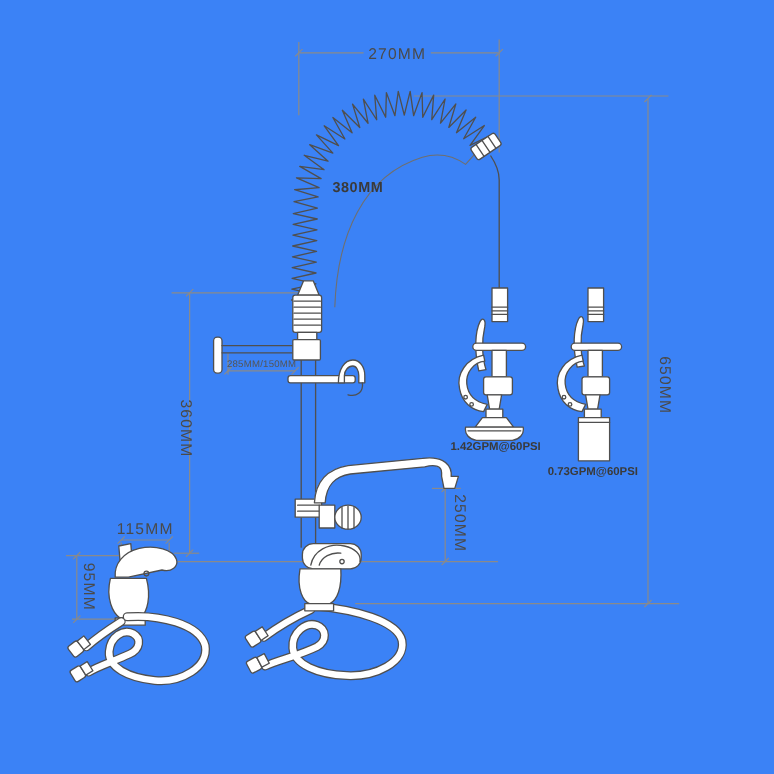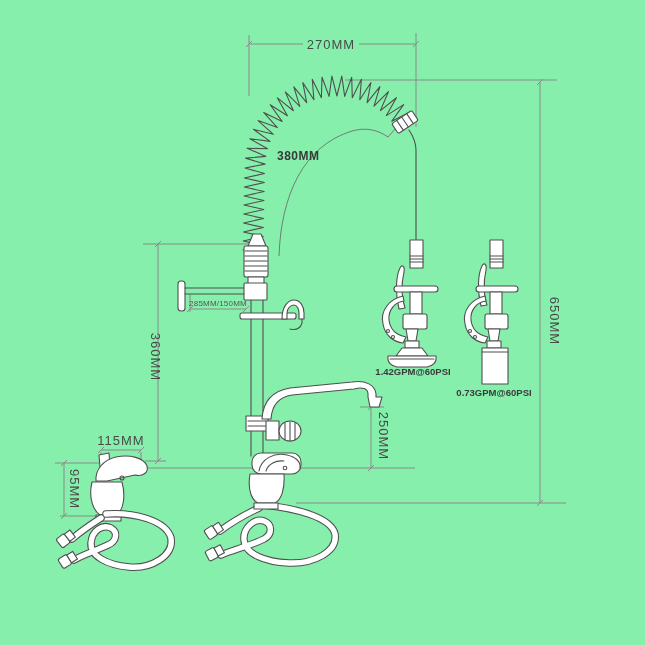--- a/index.html
+++ b/index.html
@@ -1,16 +1,16 @@
 <!DOCTYPE html>
 <html><head>
 <meta charset="utf-8">
 <style>
   html,body{margin:0;padding:0;background:#ffffff;}
-  #stage{position:relative;width:645px;height:645px;background:#86efac;overflow:hidden;
+  #stage{position:relative;width:645px;height:645px;background:#3b82f6;overflow:hidden;
          font-family:"Liberation Sans", sans-serif;}
   svg{position:absolute;left:0;top:0;}
   .dim   {stroke:#8a8a8a;stroke-width:1;fill:none;}
   .draw  {stroke:#4f4f4f;stroke-width:1.1;fill:none;stroke-linecap:round;stroke-linejoin:round;}
   .drawf {stroke:#4f4f4f;stroke-width:1.1;fill:#ffffff;stroke-linejoin:round;}
   .hoseO {stroke:#4f4f4f;stroke-width:7.5;fill:none;stroke-linecap:round;}
   .hoseI {stroke:#ffffff;stroke-width:5.4;fill:none;stroke-linecap:round;}
   .thin  {stroke:#6f6f6f;stroke-width:0.9;fill:none;}
   text{fill:#4a4a4a;font-family:"Liberation Sans", sans-serif;}
   .dimtxt{font-size:13px;letter-spacing:1px;}

